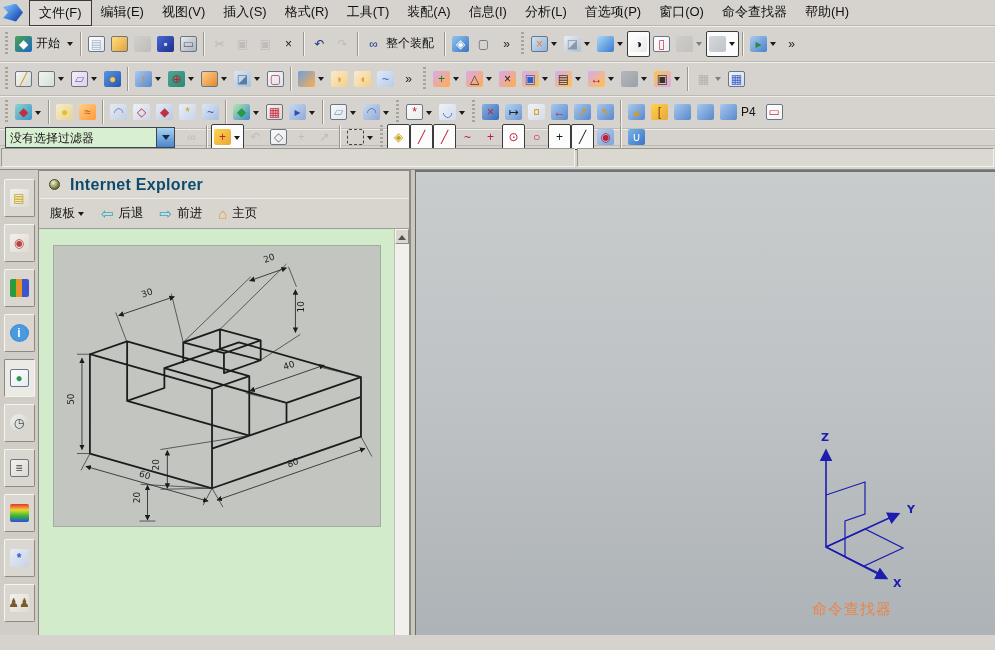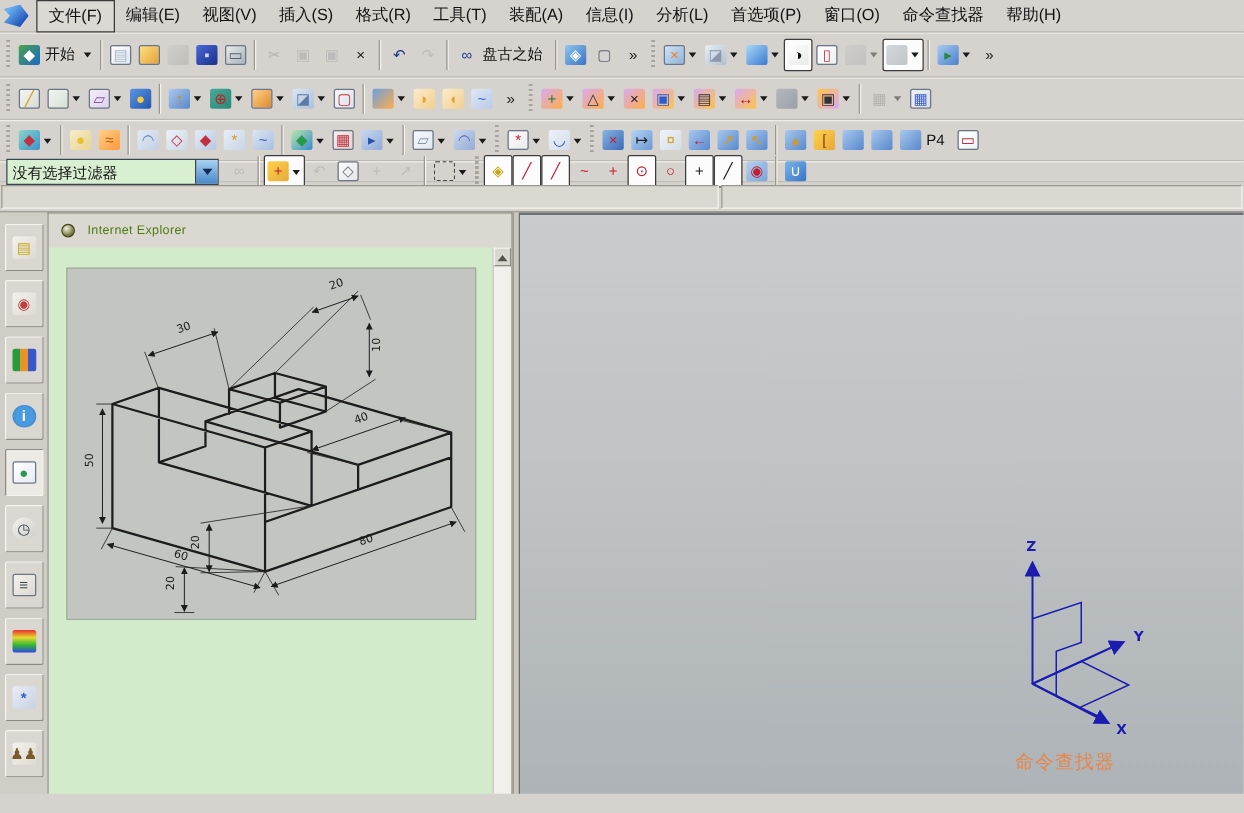--- a/index.html
+++ b/index.html
@@ -61,21 +61,21 @@
     border-bottom-color:#f6f4ef; border-right-color:#f6f4ef; }
   .ricon { width:19px; height:18px; display:flex; align-items:center; justify-content:center;
     font-size:12px; font-weight:bold; border-radius:2px; }
 
   
   .iepanel { width:372px; background:#d6d3ce; display:flex; flex-direction:column;
     border:1px solid #8d8a84; border-bottom:none; }
   .iehead { height:27px; display:flex; align-items:center; padding-left:10px; background:#dbd8d2; }
   .ieglobe { width:11px; height:11px; border-radius:50%; margin-right:10px;
     background:radial-gradient(circle at 35% 30%,#f2f2da,#6a6a32 75%); border:1px solid #44441e; }
-  .ietitle { font-size:10px; font-weight:normal; color:#4d7c0f; letter-spacing:.3px; }
+  .ietitle { font-size:16px; font-weight:bold; color:#0c4a6e; letter-spacing:.3px; }
   .ietools { height:31px; display:flex; align-items:center; padding-left:8px; background:#d8d5cf;
     border-top:1px solid #efede8; border-bottom:1px solid #a09d96; }
   .iebtn { display:flex; align-items:center; margin-right:10px; padding:2px 3px; cursor:default; }
   .iebtn .glyph { font-size:15px; margin-right:5px; }
   .iebtn .txt { font-size:12.5px; }
   .iecontent { flex:1; display:flex; background:#d2ebca; overflow:hidden; }
   .iecanvas { flex:1; padding:16px 0 0 14px; }
   .drawing { width:328px; height:282px; background:#c3c5c1; border:1px solid #9fae9c; }
   .iescroll { width:15px; background:#f1f0ec; border-left:1px solid #c2bfb8; display:flex; flex-direction:column; }
   .scrollup { height:15px; background:#dad7d1; border:1px solid #8d8a84; border-top-color:#f6f4ef; border-left-color:#f6f4ef;
@@ -154,21 +154,21 @@
     <span class="sep"></span>
     <span class="tbtn">
       <span class="ticon" style="color: rgb(26, 47, 138);">↶</span>
     </span>
     <span class="tbtn dis">
       <span class="ticon" style="color: rgb(154, 162, 172);">↷</span>
     </span>
     <span class="sep"></span>
     <span class="tbtn">
       <span class="ticon" style="color: rgb(28, 58, 140);">∞</span>
-      <span class="tlabel">盘古之始</span>
+      <span class="tlabel">整个装配</span>
     </span>
     <span class="sep"></span>
     <span class="tbtn">
       <span class="ticon" style="background: linear-gradient(135deg, rgb(142, 198, 238), rgb(58, 114, 196)); color: rgb(255, 255, 255);">◈</span>
     </span>
     <span class="tbtn">
       <span class="ticon" style="color: rgb(90, 100, 112);">▢</span>
     </span>
     <span class="tbtn">
       <span class="ticon" style="color: rgb(34, 34, 34);">»</span>
@@ -510,20 +510,38 @@
       </div>
       <div class="restab">
         <span class="ricon" style="background: linear-gradient(135deg, rgb(242, 241, 236), rgb(221, 219, 210)); color: rgb(122, 90, 42);">♟♟</span>
       </div>
     </div>
 
   <div class="iepanel">
     <div class="iehead">
       <span class="ieglobe"></span>
       <span class="ietitle">Internet Explorer</span>
+    </div>
+    <div class="ietools">
+      <span class="iebtn">
+        <span class="txt">腹板</span>
+        <span class="dd"></span>
+      </span>
+      <span class="iebtn">
+        <span class="glyph" style="color:#2aa8c8">⇦</span>
+        <span class="txt">后退</span>
+      </span>
+      <span class="iebtn">
+        <span class="glyph" style="color:#2aa8c8">⇨</span>
+        <span class="txt">前进</span>
+      </span>
+      <span class="iebtn">
+        <span class="glyph" style="color:#e8922a">⌂</span>
+        <span class="txt">主页</span>
+      </span>
     </div>
     <div class="iecontent">
       <div class="iecanvas">
         <div class="drawing">
           <svg id="drawsvg" width="326" height="280" viewBox="0 0 326 282">
             <defs>
               <marker id="arr" viewBox="0 0 10 10" refX="9" refY="5" markerWidth="7" markerHeight="7" orient="auto-start-reverse">
                 <path d="M0,0 L10,5 L0,10 z" fill="#1c1c1c"></path>
               </marker>
             </defs>

